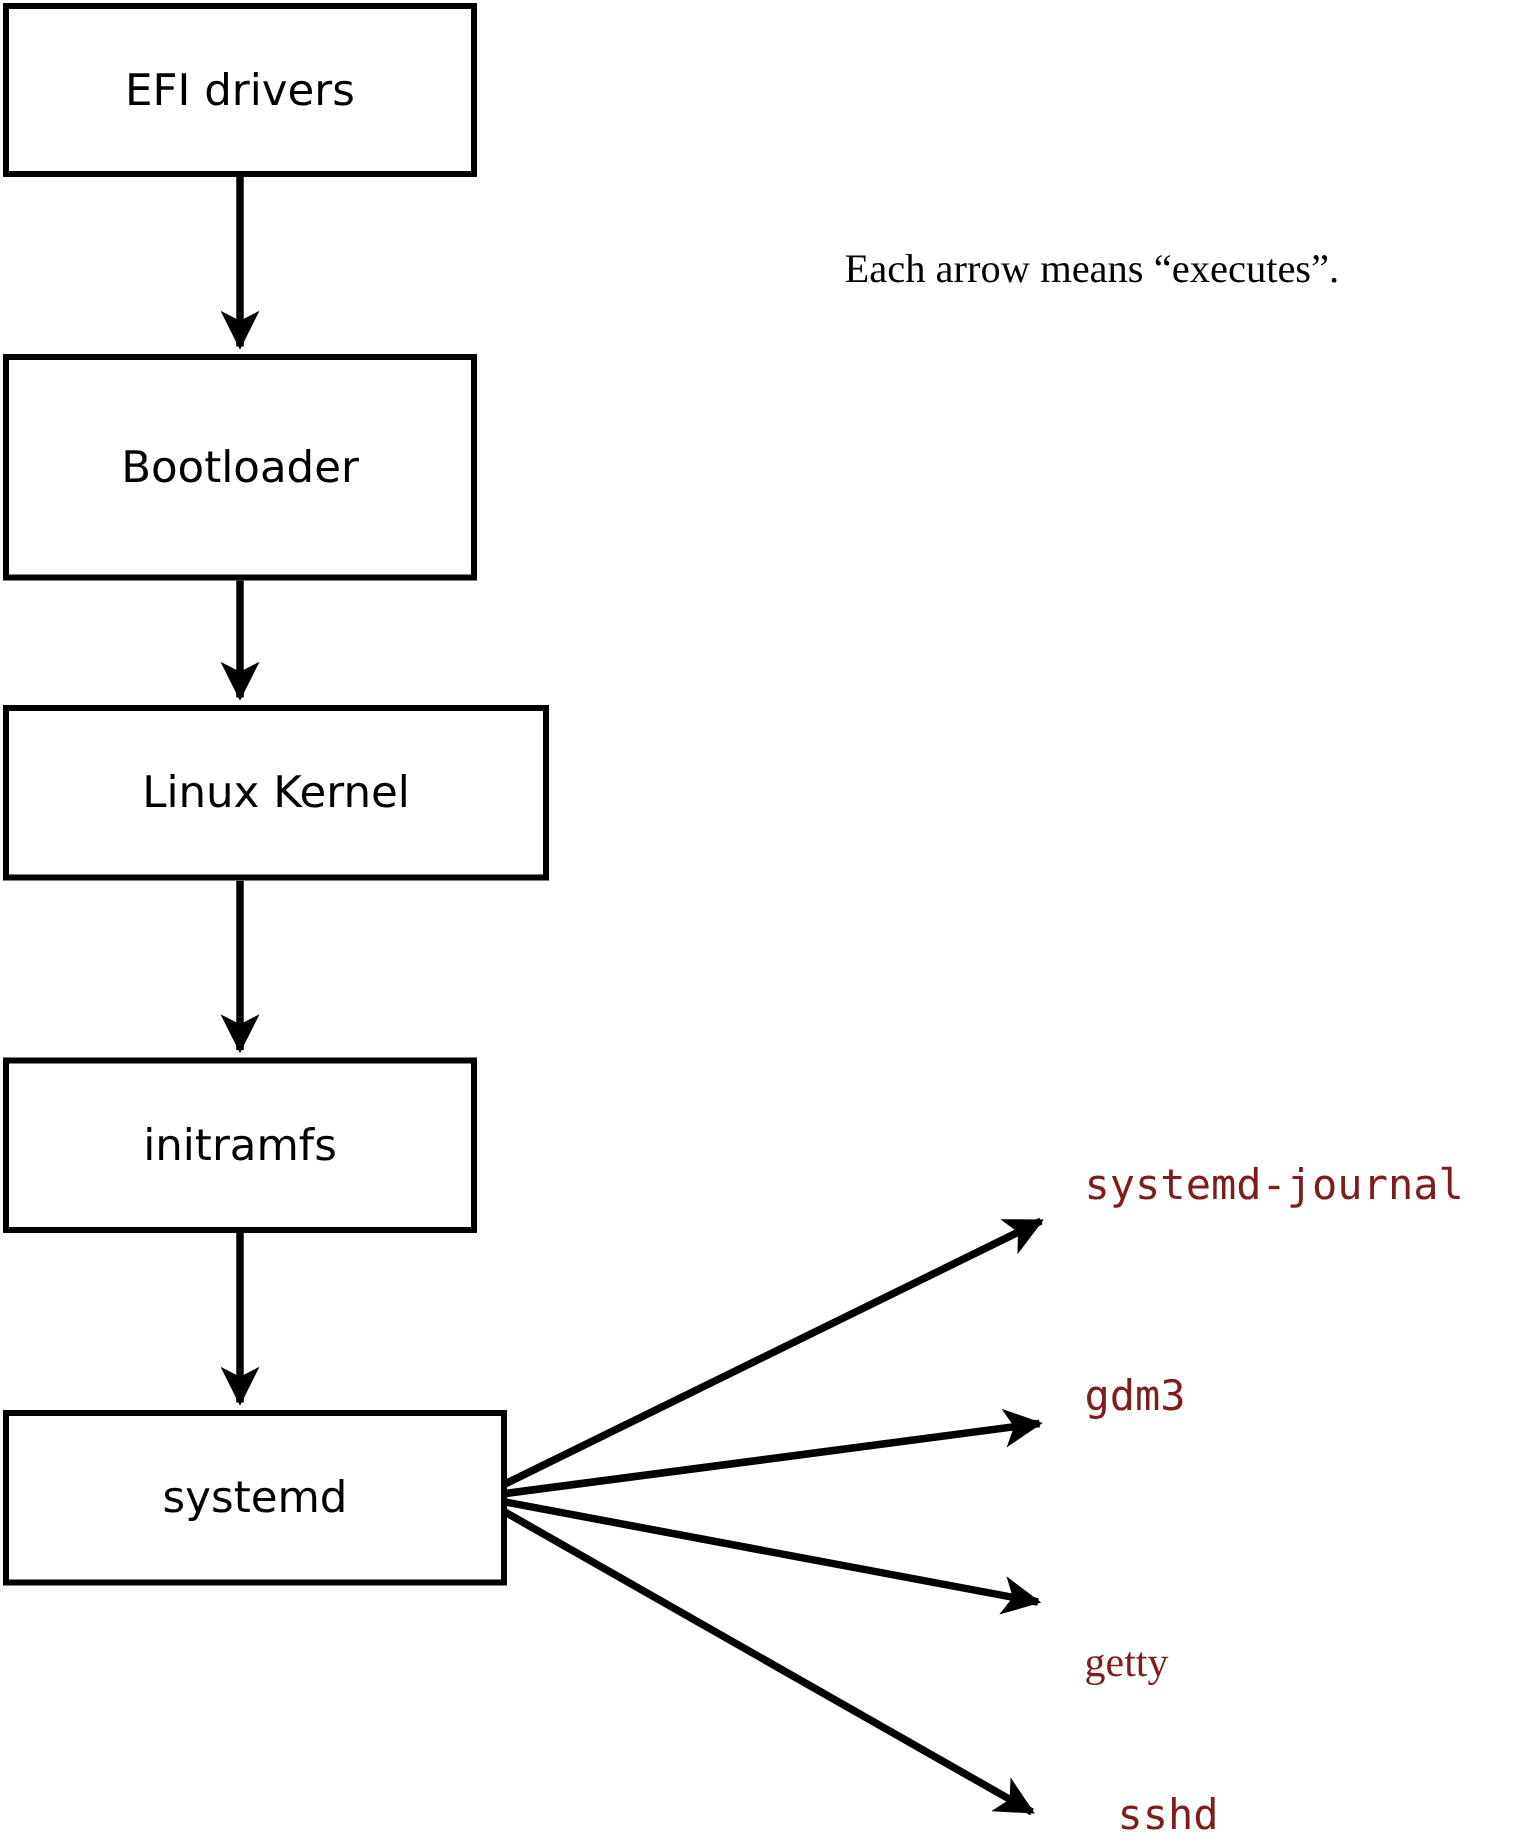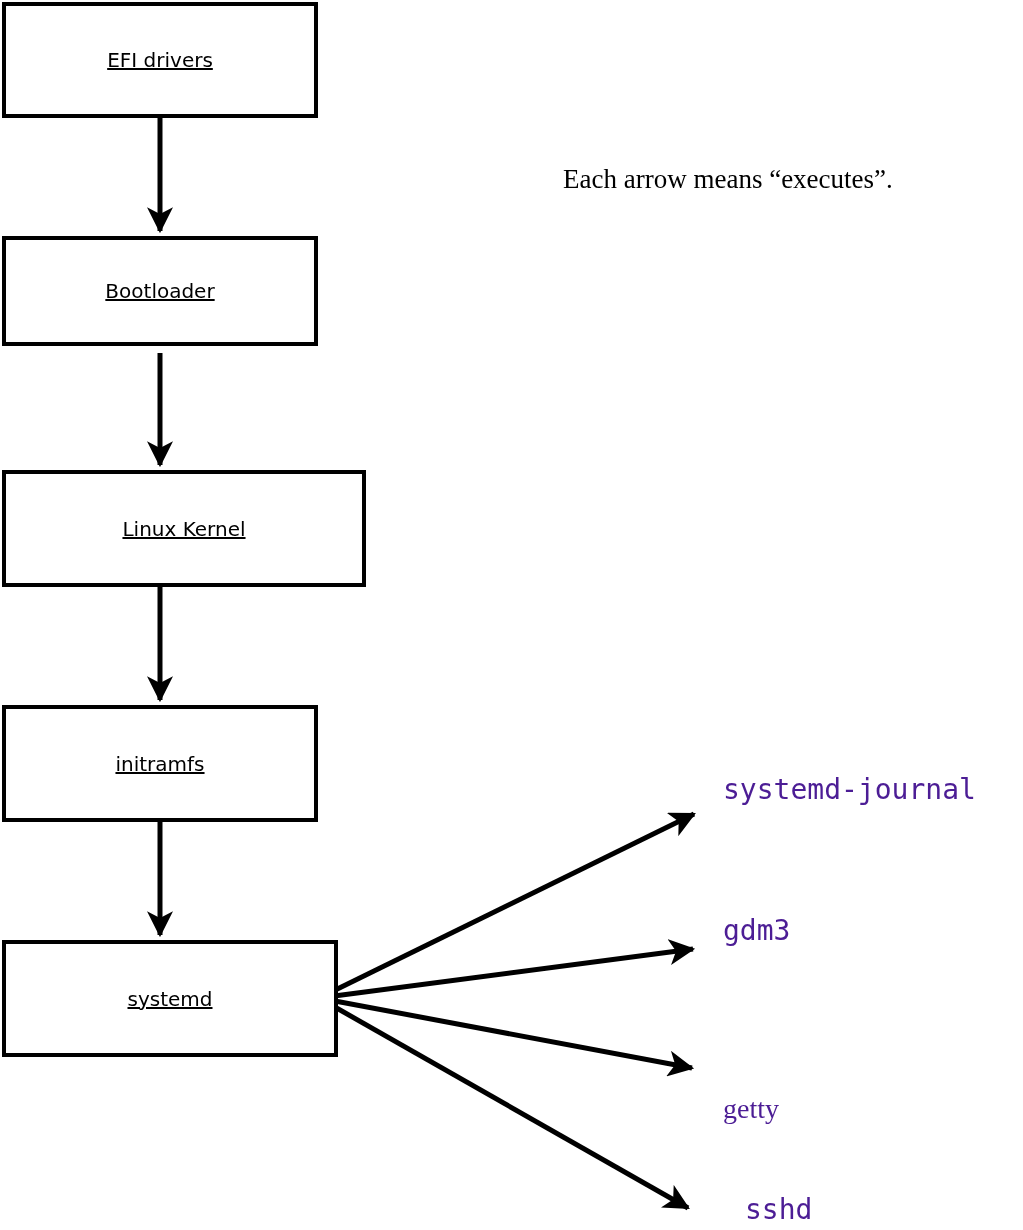--- a/index.html
+++ b/index.html
@@ -28,31 +28,30 @@
     position: absolute;
     box-sizing: border-box;
     background: #ffffff;
     border: 4px solid #000000;
     display: flex;
     align-items: center;
     justify-content: center;
   }
   .node-label {
     font-family: "DejaVu Sans", sans-serif;
-    font-size: 20px;
+    font-size: 29px;
     color: #000000;
     line-height: 1;
     white-space: nowrap;
-    text-decoration: underline;
   }
   .leaf-label {
     position: absolute;
     font-family: "DejaVu Sans Mono", monospace;
     font-size: 28px;
-    color: #4c1d95;
+    color: #7f1d1d;
     line-height: 1;
     white-space: nowrap;
   }
   .caption {
     position: absolute;
     font-family: Liberation Serif, serif;
     font-size: 27px;
     color: #000000;
     line-height: 1;
     white-space: nowrap;
@@ -82,21 +81,21 @@
       <line x1="319" y1="998" x2="693" y2="949" marker-end="url(#barb)"></line>
       <line x1="319" y1="998" x2="692" y2="1068" marker-end="url(#barb)"></line>
       <line x1="319" y1="998" x2="688" y2="1208" marker-end="url(#barb)"></line>
     </g>
   </svg>
 
   <div class="node-box" style="left:2px; top:2px; width:316px; height:116px;">
     <span class="node-label">EFI drivers</span>
   </div>
 
-  <div class="node-box" style="left:2px; top:236px; width:316px; height:110px;">
+  <div class="node-box" style="left:2px; top:236px; width:316px; height:151px;">
     <span class="node-label">Bootloader</span>
   </div>
 
   <div class="node-box" style="left:2px; top:470px; width:364px; height:117px;">
     <span class="node-label">Linux Kernel</span>
   </div>
 
   <div class="node-box" style="left:2px; top:705px; width:316px; height:117px;">
     <span class="node-label">initramfs</span>
   </div>

